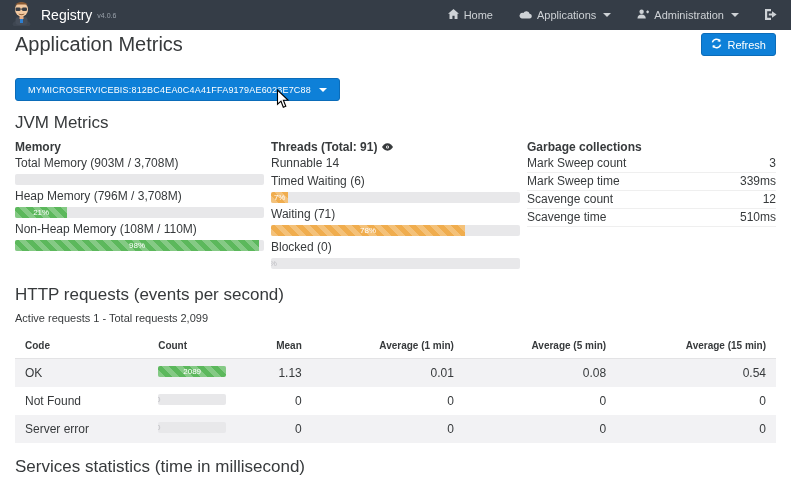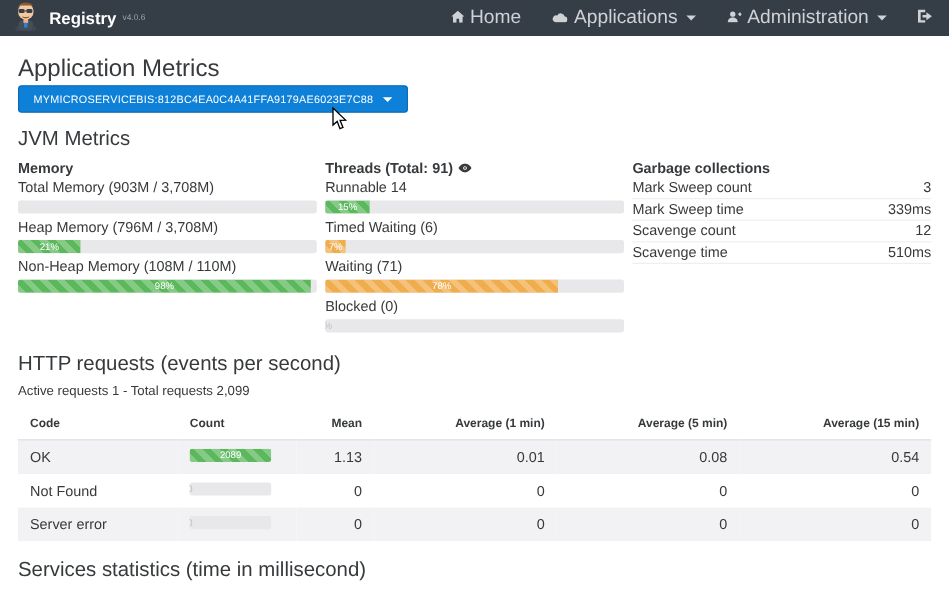--- a/index.html
+++ b/index.html
@@ -14,46 +14,46 @@
   
   .navbar {
     height: 30px;
     background: var(--navbar-bg, #353d47);
     display: flex;
     align-items: center;
     justify-content: space-between;
     padding: 0 14px 0 10px;
   }
   .brand { display: flex; align-items: center; gap: 8px; cursor: pointer; }
-  .brand-name { color: #ffffff; font-size: 14px; font-weight: 700; }
+  .brand-name { color: #ffffff; font-size: 14px; font-weight: 400; }
   .brand-version { color: #9aa2ab; font-size: 7px; margin-left: -3px; }
   .nav-items { display: flex; align-items: center; gap: 26px; }
   .nav-item {
     display: flex; align-items: center; gap: 5px;
-    color: #ced2d6; font-size: 16px; cursor: pointer; text-align: center;
+    color: #ced2d6; font-size: 11px; cursor: pointer; text-align: center;
   }
   .nav-item svg { fill: #ced2d6; }
   .caret {
     width: 0; height: 0; display: inline-block;
     border-left: 4px solid transparent; border-right: 4px solid transparent;
     border-top: 4px solid #ced2d6; margin-left: 2px;
   }
   
   .container { padding: 0 15px; }
-  .page-head { display: flex; justify-content: space-between; align-items: flex-start; margin-top: 16px; }
+  .page-head { display: flex; justify-content: space-between; align-items: flex-start; margin-top: 3px; }
   h2.page-title { font-size: 20px; font-weight: 500; color: #373a3c; }
   .btn-refresh {
     background: var(--primary, #0e80d8);
     border: 1px solid #0b6cb9;
     color: #fff; font-size: 11px; font-family: inherit;
     border-radius: 3px; padding: 4px 9px;
     display: flex; align-items: center; gap: 5px; cursor: pointer;
   }
   .btn-instance {
-    margin-top: 2px;
+    margin-top: 22px;
     background: var(--primary, #0e80d8);
     border: 1px solid #0b6cb9;
     color: #fff; font-size: 9px; font-family: inherit; letter-spacing: .2px;
     border-radius: 3px; padding: 6px 12px; height: 23px;
     display: flex; align-items: center; gap: 6px; cursor: pointer;
   }
   .btn-instance .caret { border-top-color: #fff; }
   h3.section { font-size: 17px; font-weight: 500; margin-top: 12px; margin-bottom: 7px; }
   
   .jvm-grid { display: grid; grid-template-columns: 1fr 1fr 1fr; column-gap: 7px; margin-top: 2px; }
@@ -146,20 +146,31 @@
           </svg>
       </span>
     </div>
   </div>
 </nav>
 
 <div class="container">
 
   <div class="page-head">
     <h2 class="page-title">Application Metrics</h2>
+    <button class="btn-refresh">
+      <span>
+        <svg width="11" height="11" viewBox="0 0 12 12" fill="none" stroke="#fff" stroke-width="1.6">
+          <path d="M10.5 7.2A4.7 4.7 0 0 1 2 8.4"></path>
+          <path d="M1.5 4.8A4.7 4.7 0 0 1 10 3.6"></path>
+          <path d="M10 0.8v3h-3" stroke="none" fill="#fff"></path>
+          <path d="M2 11.2v-3h3" stroke="none" fill="#fff"></path>
+        </svg>
+      </span>
+      <span>Refresh</span>
+    </button>
   </div>
 
   <button class="btn-instance">
     <span>MYMICROSERVICEBIS:812BC4EA0C4A41FFA9179AE6023E7C88</span>
     <span class="caret"></span>
   </button>
 
   <h3 class="section">JVM Metrics</h3>
 
   <div class="jvm-grid">
@@ -191,25 +202,20 @@
         <span>Threads (Total: 91)</span>
         <span>
           <svg width="11" height="8" viewBox="0 0 12 8">
               <path d="M6 0C3.2 0 1.1 2.4 0 4c1.1 1.6 3.2 4 6 4s4.9-2.4 6-4C10.9 2.4 8.8 0 6 0z" fill="#373a3c"></path>
               <circle cx="6" cy="4" r="1.7" fill="#fff"></circle>
               <circle cx="6" cy="4" r=".8" fill="#373a3c"></circle>
             </svg>
         </span>
       </div>
       <div class="metric-label">Runnable 14</div>
-      <div class="pbar">
-        <div class="pfill success" style="width: 15%;">
-          <span>15%</span>
-        </div>
-      </div>
       <div class="metric-label">Timed Waiting (6)</div>
       <div class="pbar">
         <div class="pfill warning" style="width: 7%;">
           <span>7%</span>
         </div>
       </div>
       <div class="metric-label">Waiting (71)</div>
       <div class="pbar">
         <div class="pfill warning" style="width: 78%;">
           <span>78%</span>

